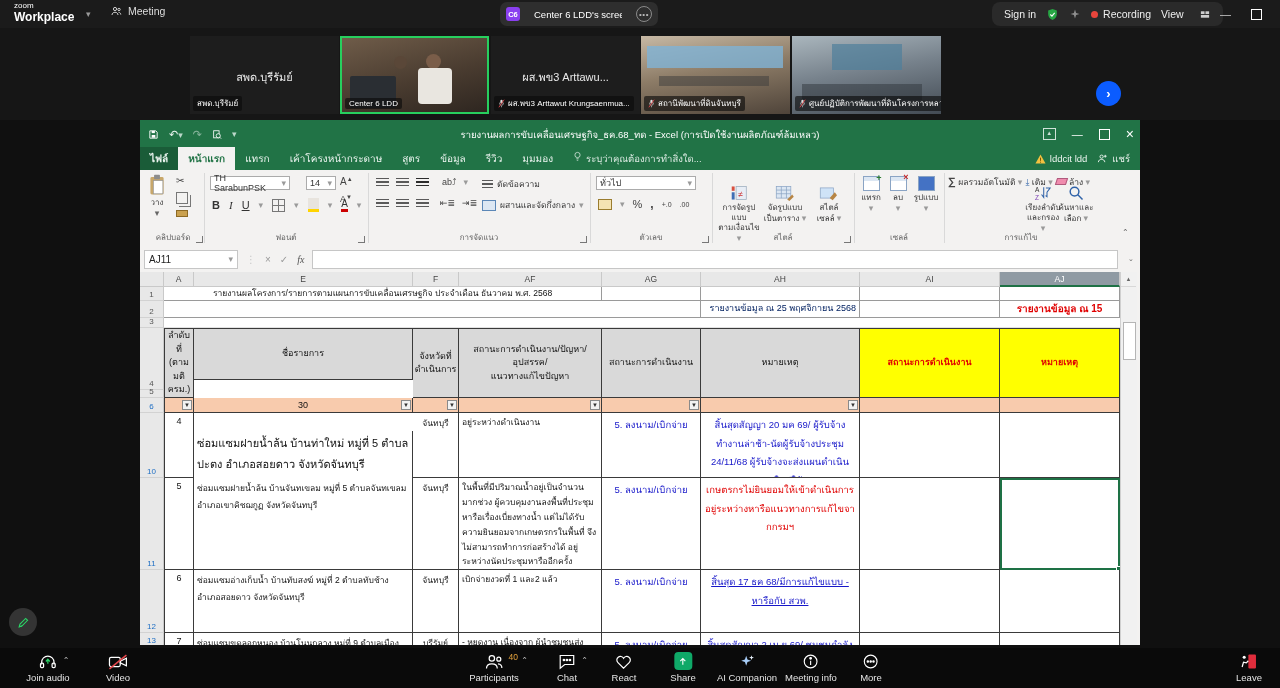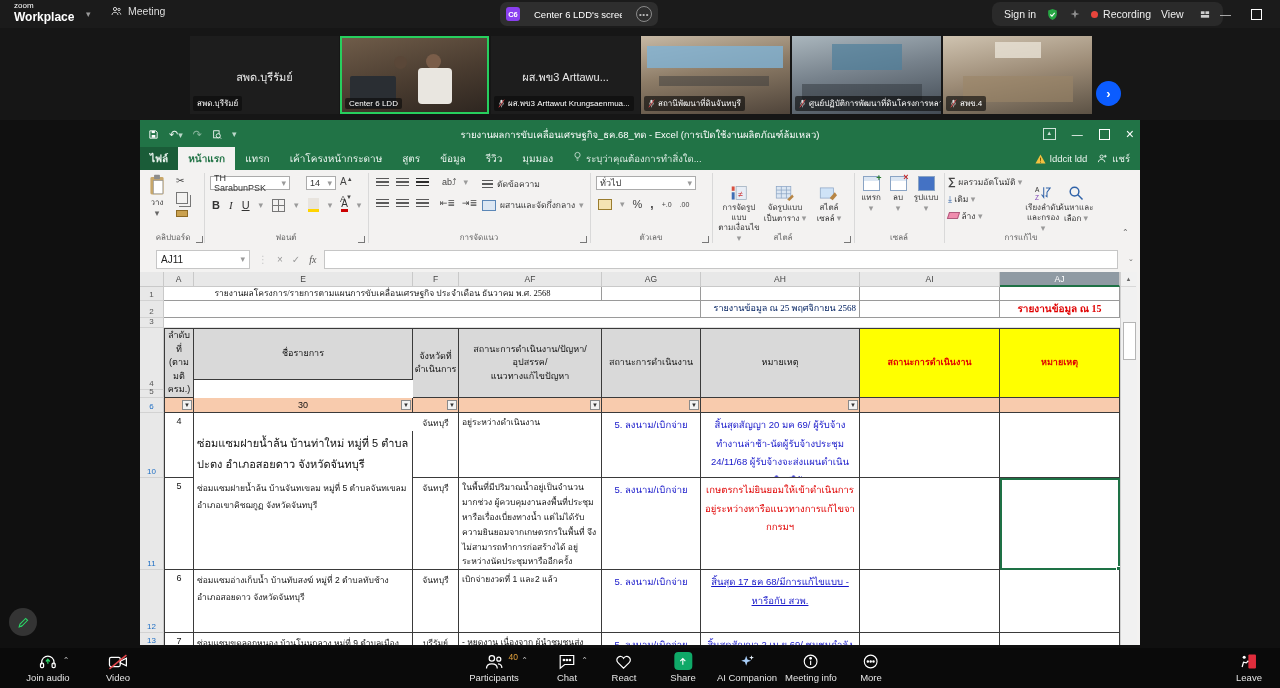--- a/index.html
+++ b/index.html
@@ -72,35 +72,35 @@
   .mini{font-size:10px;color:#444;line-height:1;}
   .btn-lbl{font-size:8.5px;color:#333;}
   .bigbtn{position:absolute;text-align:center;font-size:8px;color:#333;line-height:1.25;}
   .bigbtn .bic{margin:0 auto 2px;}
   .bars{width:13px;height:9px;background:repeating-linear-gradient(to bottom,#5a5a5a 0 1.4px,transparent 1.4px 3.4px);}
   .pre{white-space:pre-line;}
   .tbl-ic{width:15px;height:13px;border:1px solid #8aa4c4;background:linear-gradient(to bottom,#dce7f3 0 4px,#fff 4px);position:relative;}
   .sum{font-size:11px;color:#444;font-weight:bold;}
 
   #formulabar{left:0;top:126px;width:1000px;height:26px;background:#f3f2f1;display:flex;align-items:center;}
-  #namebox{width:84px;height:17px;background:#fff;border:1px solid #c6c6c6;margin-left:16px;display:flex;
+  #namebox{width:84px;height:17px;background:#fff;border:1px solid #c6c6c6;margin-left:4px;display:flex;
            align-items:center;font-size:10px;color:#222;padding:0 4px;justify-content:space-between;}
   #fbtns{display:flex;align-items:center;gap:9px;margin:0 8px;color:#9a9a9a;font-size:10px;}
   #fx{font-style:italic;font-family:"Liberation Serif",serif;color:#555;}
   #formula-input{flex:1;height:17px;background:#fff;border:1px solid #c6c6c6;margin-right:4px;}
 
   #grid{left:0;top:152px;width:996px;height:373px;background:#fff;overflow:hidden;}
   .colh{position:absolute;top:0;height:15px;background:#e8e8e8;border-right:1px solid #c9c9c9;border-bottom:1px solid #c9c9c9;
         font-size:8.5px;color:#444;display:flex;align-items:center;justify-content:center;box-sizing:border-box;}
   .colh.sel{background:#8f9aa3;color:#fff;border-bottom:2px solid #1e7145;}
   .rowh{position:absolute;left:0;width:24px;background:#e8e8e8;border-right:1px solid #c9c9c9;border-bottom:1px solid #d2d2d2;
         font-size:8px;color:#555;display:flex;align-items:flex-end;justify-content:center;box-sizing:border-box;padding-bottom:1px;}
   .rowh.blue{color:#1f6fc4;}
   .cell{position:absolute;box-sizing:border-box;overflow:hidden;background:#fff;}
-  .b-lite{border-right:1px solid #9a9a9a;border-bottom:1px solid #9a9a9a;font-family:Liberation Serif, serif;}
+  .b-lite{border-right:1px solid #9a9a9a;border-bottom:1px solid #9a9a9a;}
   .b-dark{border-right:1px solid #3a3a3a;border-bottom:1px solid #3a3a3a;}
   .hdr{background:#d9d9d9;display:flex;align-items:center;justify-content:center;text-align:center;
        font-size:9px;color:#111;line-height:1.5;}
   .hdr.yellow{background:#ffff00;color:#e00000;font-weight:bold;}
   .flt{background:#f8cbad;}
   .fbtn{position:absolute;right:1px;top:2px;width:10px;height:10px;background:#f2f2f2;border:1px solid #8a8a8a;
         font-size:6px;color:#333;text-align:center;line-height:9px;box-sizing:border-box;}
   .sel-cell{position:absolute;border:2px solid #1e7145;box-sizing:border-box;background:transparent;}
   .sel-handle{position:absolute;width:5px;height:5px;background:#1e7145;border:1px solid #fff;}
   #vscroll{left:980px;top:152px;width:16px;height:373px;background:#f1f1f1;border-left:1px solid #d0d0d0;}
@@ -229,34 +229,20 @@
       <span>
         <svg width="7" height="9" viewBox="0 0 24 30">
             <rect x="8" y="2" width="8" height="14" rx="4" fill="#ddd"></rect>
             <path d="M5 12v2a7 7 0 0 0 14 0v-2M12 23v5" stroke="#ddd" stroke-width="2" fill="none"></path>
             <line x1="3" y1="28" x2="21" y2="2" stroke="#e5484d" stroke-width="3"></line>
           </svg>
       </span>
       <span>ศูนย์ปฏิบัติการพัฒนาที่ดินโครงการหลวง</span>
     </div>
   </div>
-  <div class="tile abs room4" style="left:943px">
-    <div class="deco" style="left:52px;top:6px;width:46px;height:16px;background:#e8e2d6;opacity:.8"></div>
-    <div class="deco" style="left:20px;top:40px;width:110px;height:26px;background:#9b8668;opacity:.6"></div>
-    <div class="vlabel">
-      <span>
-        <svg width="7" height="9" viewBox="0 0 24 30">
-            <rect x="8" y="2" width="8" height="14" rx="4" fill="#ddd"></rect>
-            <path d="M5 12v2a7 7 0 0 0 14 0v-2M12 23v5" stroke="#ddd" stroke-width="2" fill="none"></path>
-            <line x1="3" y1="28" x2="21" y2="2" stroke="#e5484d" stroke-width="3"></line>
-          </svg>
-      </span>
-      <span>สพข.4</span>
-    </div>
-  </div>
   <div id="next-btn" class="abs">›</div>
 </div>
 
 <div id="excel" class="abs">
 
   <div id="xl-titlebar" class="abs">
     <div id="qat" class="abs">
       <span>
         <svg width="11" height="11" viewBox="0 0 24 24">
             <path d="M4 4h13l3 3v13H4z" fill="none" stroke="#fff" stroke-width="2"></path>
@@ -461,21 +447,21 @@
       </div>
       <div class="bigbtn" style="left:56px;top:6px;width:28px">
         <div class="tbl-ic bic" style="background:#4472c4"></div>
         <span>รูปแบบ</span><br><span class="chev">▾</span>
       </div>
       <div class="glabel">เซลล์</div>
     </div>
     <div class="gdiv" style="left:804px"></div>
 
     <div class="rgroup" style="left:806px;width:150px">
-      <div class="abs" style="left:2px;top:5px;display:flex;flex-direction:column;gap:3px;font-size:8.5px;color:#333">
+      <div class="abs" style="left:2px;top:5px;display:flex;flex-direction:row;gap:3px;font-size:8.5px;color:#333">
         <span><span class="sum">∑</span> <span>ผลรวมอัตโนมัติ</span> <span class="chev">▾</span></span>
         <span><span style="color:#2f62a8;font-size:9px">⤓</span> <span>เติม</span> <span class="chev">▾</span></span>
         <span><span style="display:inline-block;width:9px;height:5px;background:#f08cae;border:1px solid #b05a7d;transform:skewX(-18deg)"></span> <span>ล้าง</span> <span class="chev">▾</span></span>
       </div>
       <div class="bigbtn pre" style="left:78px;top:5px;width:38px">
         <svg class="bic" width="16" height="16" viewBox="0 0 22 22">
             <text x="0" y="9" font-size="9" fill="#333">A</text>
             <text x="0" y="20" font-size="9" fill="#7b3fb5">Z</text>
             <path d="M12 3v14l-3-4M15 4h6l-4.5 6v6l-2-1.5" fill="none" stroke="#2f62a8" stroke-width="1.4"></path>
           </svg><span>เรียงลำดับ

